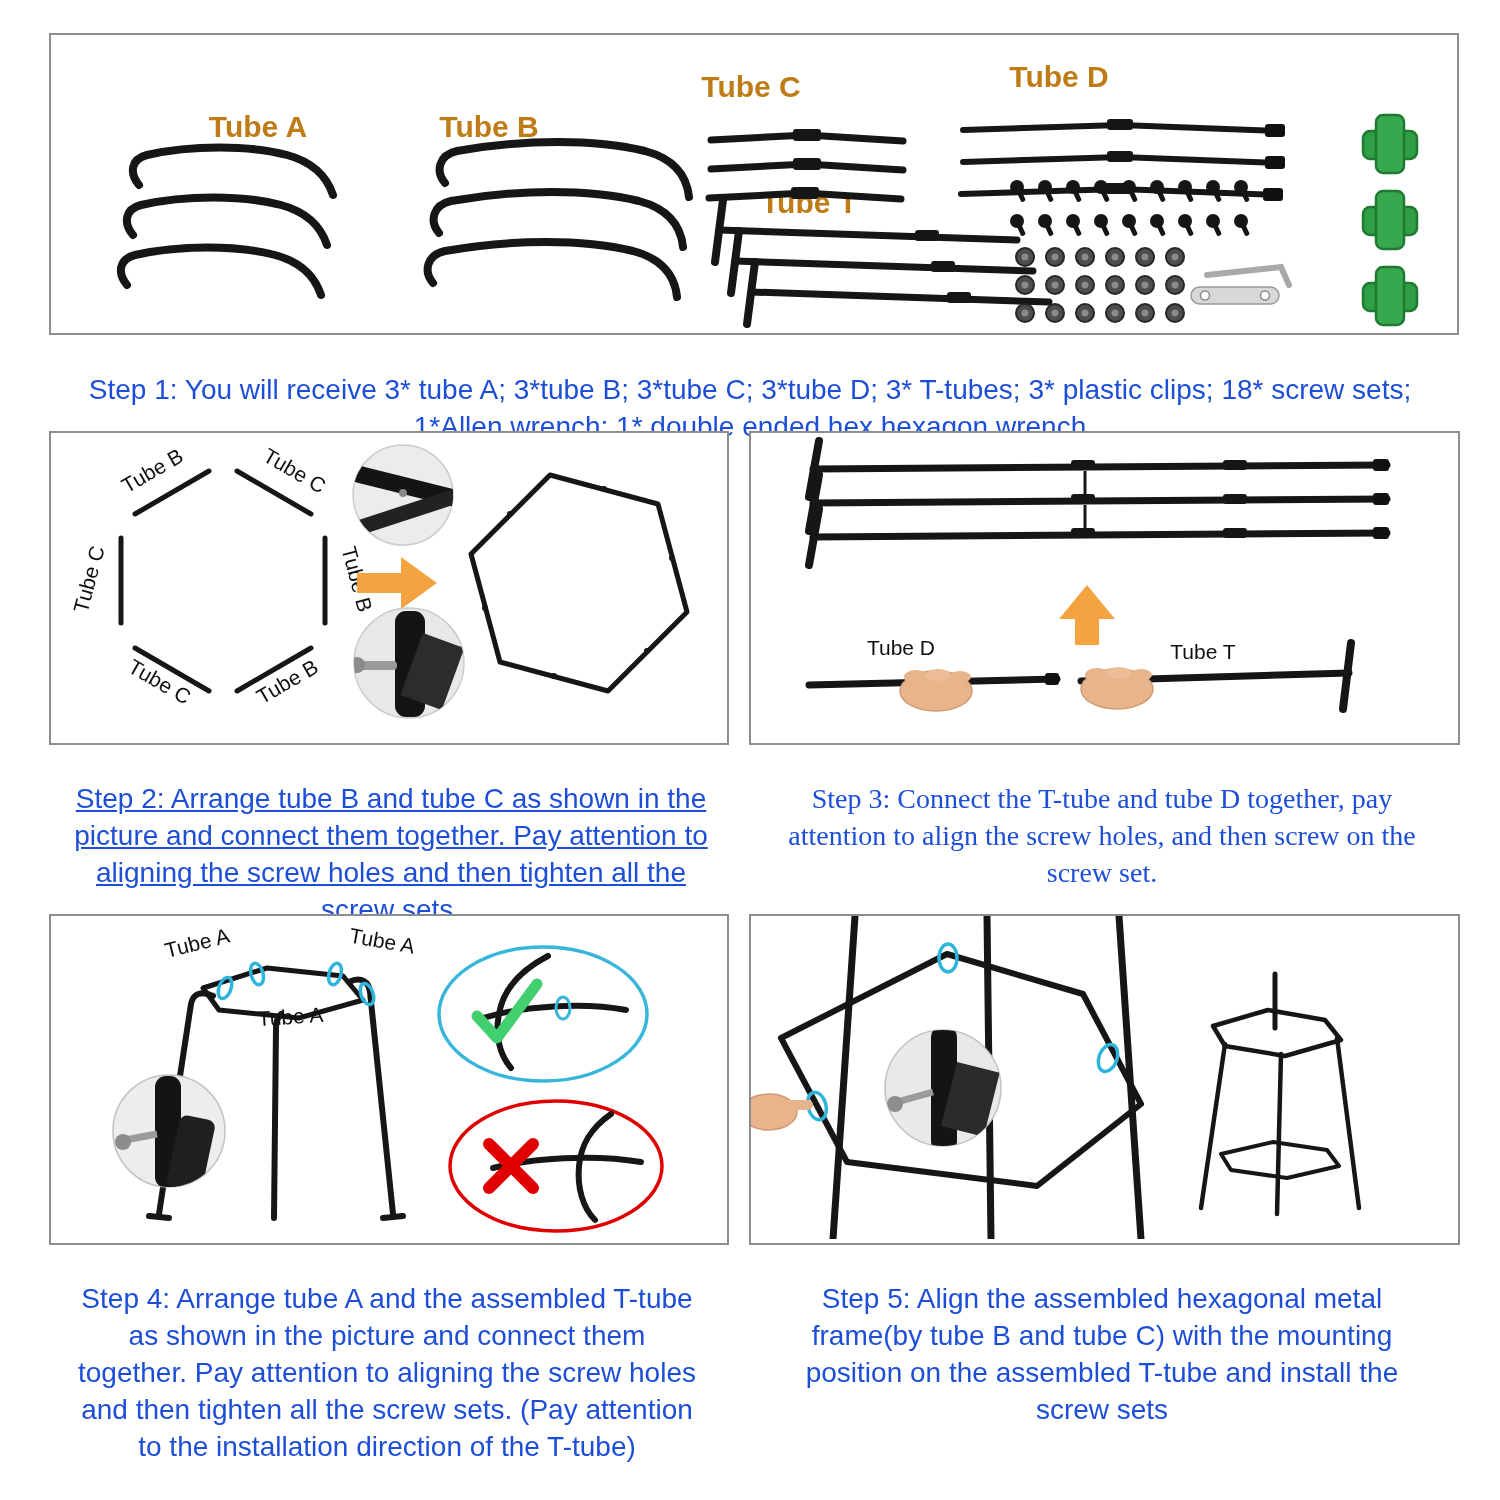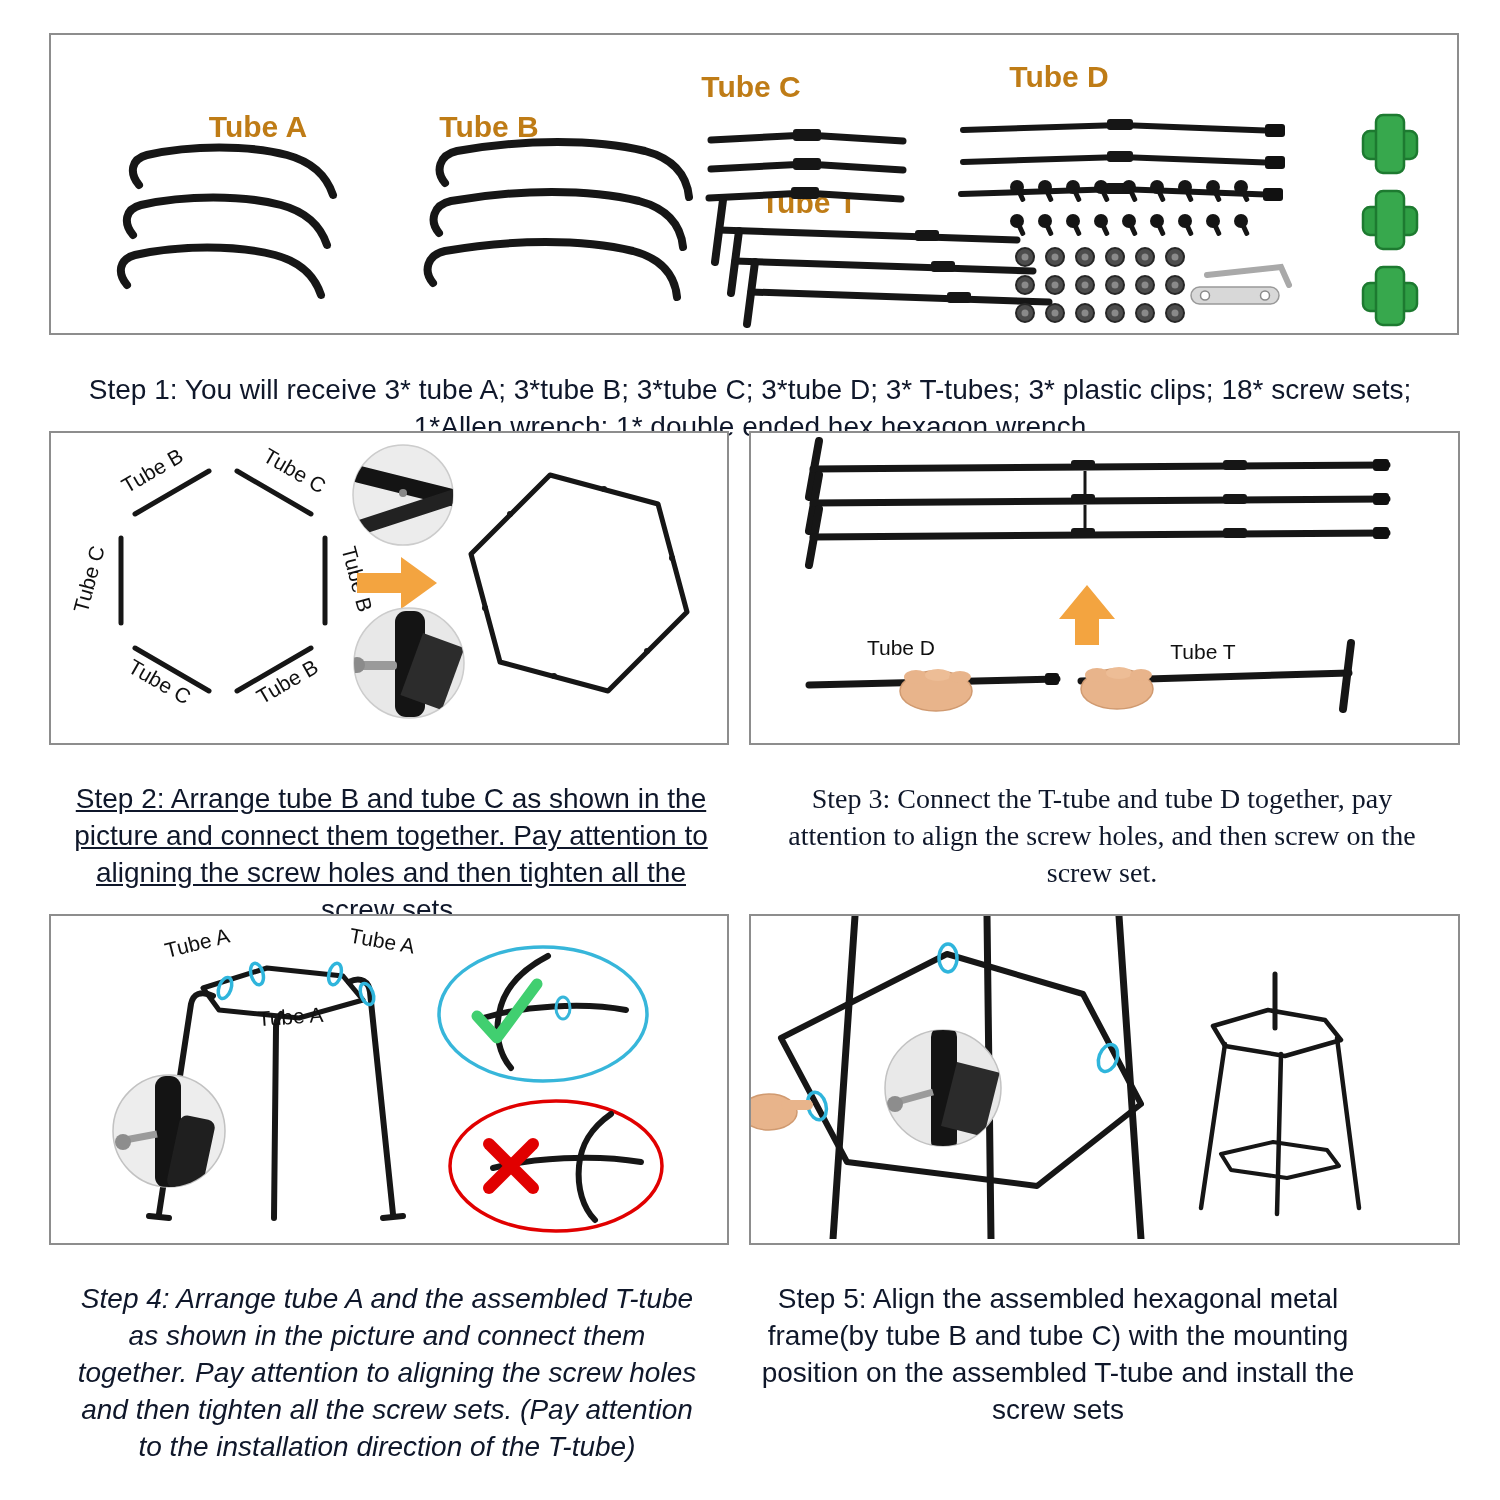--- a/index.html
+++ b/index.html
@@ -6,26 +6,26 @@
   body {
     width:1500px; height:1500px; position:relative; overflow:hidden;
     font-family:"Liberation Sans", sans-serif;
   }
   .panel { position:absolute; border:2px solid #8d8d8d; background:#ffffff; }
   #panel-step1 { left:49px;  top:33px;  width:1406px; height:298px; }
   #panel-step2 { left:49px;  top:431px; width:676px;  height:310px; }
   #panel-step3 { left:749px; top:431px; width:707px;  height:310px; }
   #panel-step4 { left:49px;  top:914px; width:676px;  height:327px; }
   #panel-step5 { left:749px; top:914px; width:707px;  height:327px; }
-  .caption { position:absolute; text-align:center; font-size:28px; line-height:1.32; color:#0f172a; }
+  .caption { position:absolute; text-align:center; font-size:28px; line-height:1.32; color:#1d4ed8; }
   #cap1 { left:80px;  top:344px;  width:1340px; }
   #cap2 { left:71px;  top:753px;  width:640px;text-decoration:underline; }
   #cap3 { left:782px; top:753px;  width:640px;font-family:Liberation Serif, serif; }
-  #cap4 { left:77px;  top:1253px; width:620px;font-style:italic; }
-  #cap5 { left:748px; top:1253px; width:620px; }
+  #cap4 { left:77px;  top:1253px; width:620px; }
+  #cap5 { left:792px; top:1253px; width:620px; }
   svg { display:block; }
   .t8  { stroke:#161616; stroke-width:8;   fill:none; stroke-linecap:round; }
   .t7  { stroke:#161616; stroke-width:7;   fill:none; stroke-linecap:round; }
   .t6  { stroke:#161616; stroke-width:6;   fill:none; stroke-linecap:round; }
   .t5  { stroke:#161616; stroke-width:5;   fill:none; stroke-linecap:round; stroke-linejoin:round; }
   .t45 { stroke:#161616; stroke-width:4.5; fill:none; stroke-linecap:round; stroke-linejoin:round; }
   .lblO { font:700 30px "Liberation Sans", sans-serif; fill:#bf7c16; }
   .lblK { font:400 21px "Liberation Sans", sans-serif; fill:#101010; }
   .cyanmark { fill:none; stroke:#2fb5dc; stroke-width:3.5; }
 </style>

